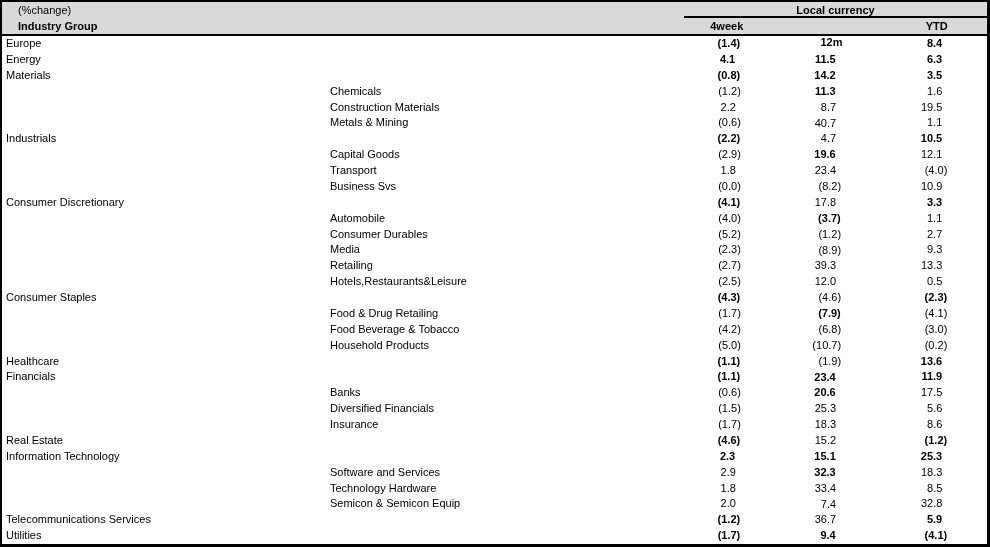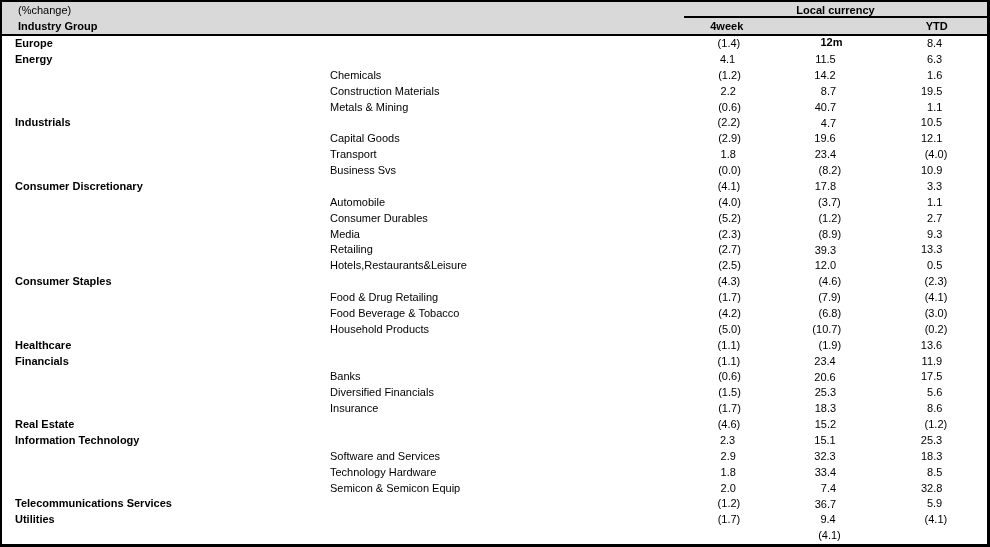--- a/index.html
+++ b/index.html
@@ -77,33 +77,33 @@
     font-size: 11px;
     line-height: 15.875px;
   }
   .row-label {
     width: 560px;
     box-sizing: border-box;
     white-space: nowrap;
     overflow: hidden;
   }
   .data-row.group .row-label {
-    padding-left: 13px;
-    font-weight: bold;
+    padding-left: 4px;
+    font-weight: normal;
   }
   .data-row.sub .row-label {
     padding-left: 328px;
     font-weight: normal;
   }
   .cell-val {
     text-align: right;
     box-sizing: border-box;
     white-space: nowrap;
   }
-  .data-row.group .cell-val { font-weight: normal; }
+  .data-row.group .cell-val { font-weight: bold; }
   
   .cell-val.pos { padding-right: 5px; }
 </style>
 </head>
 <body>
 
 <div id="table-root">
 
   <div class="table-header">
     <div class="header-row">
@@ -129,20 +129,27 @@
     </div>
 
     <div class="data-row group">
       <div class="row-label">Energy</div>
       <div class="cell-val w1 pos">4.1</div>
       <div class="cell-val w2 pos">14.2</div>
       <div class="cell-val w3 pos">6.3</div>
       <div class="spacer"></div>
     </div>
 
+    <div class="data-row group">
+      <div class="row-label">Materials</div>
+      <div class="cell-val w1">(0.8)</div>
+      <div class="cell-val w2 pos">11.3</div>
+      <div class="cell-val w3 pos">3.5</div>
+      <div class="spacer"></div>
+    </div>
 
     <div class="data-row sub">
       <div class="row-label">Chemicals</div>
       <div class="cell-val w1">(1.2)</div>
       <div class="cell-val w2 pos">8.7</div>
       <div class="cell-val w3 pos">1.6</div>
       <div class="spacer"></div>
     </div>
 
     <div class="data-row sub">

